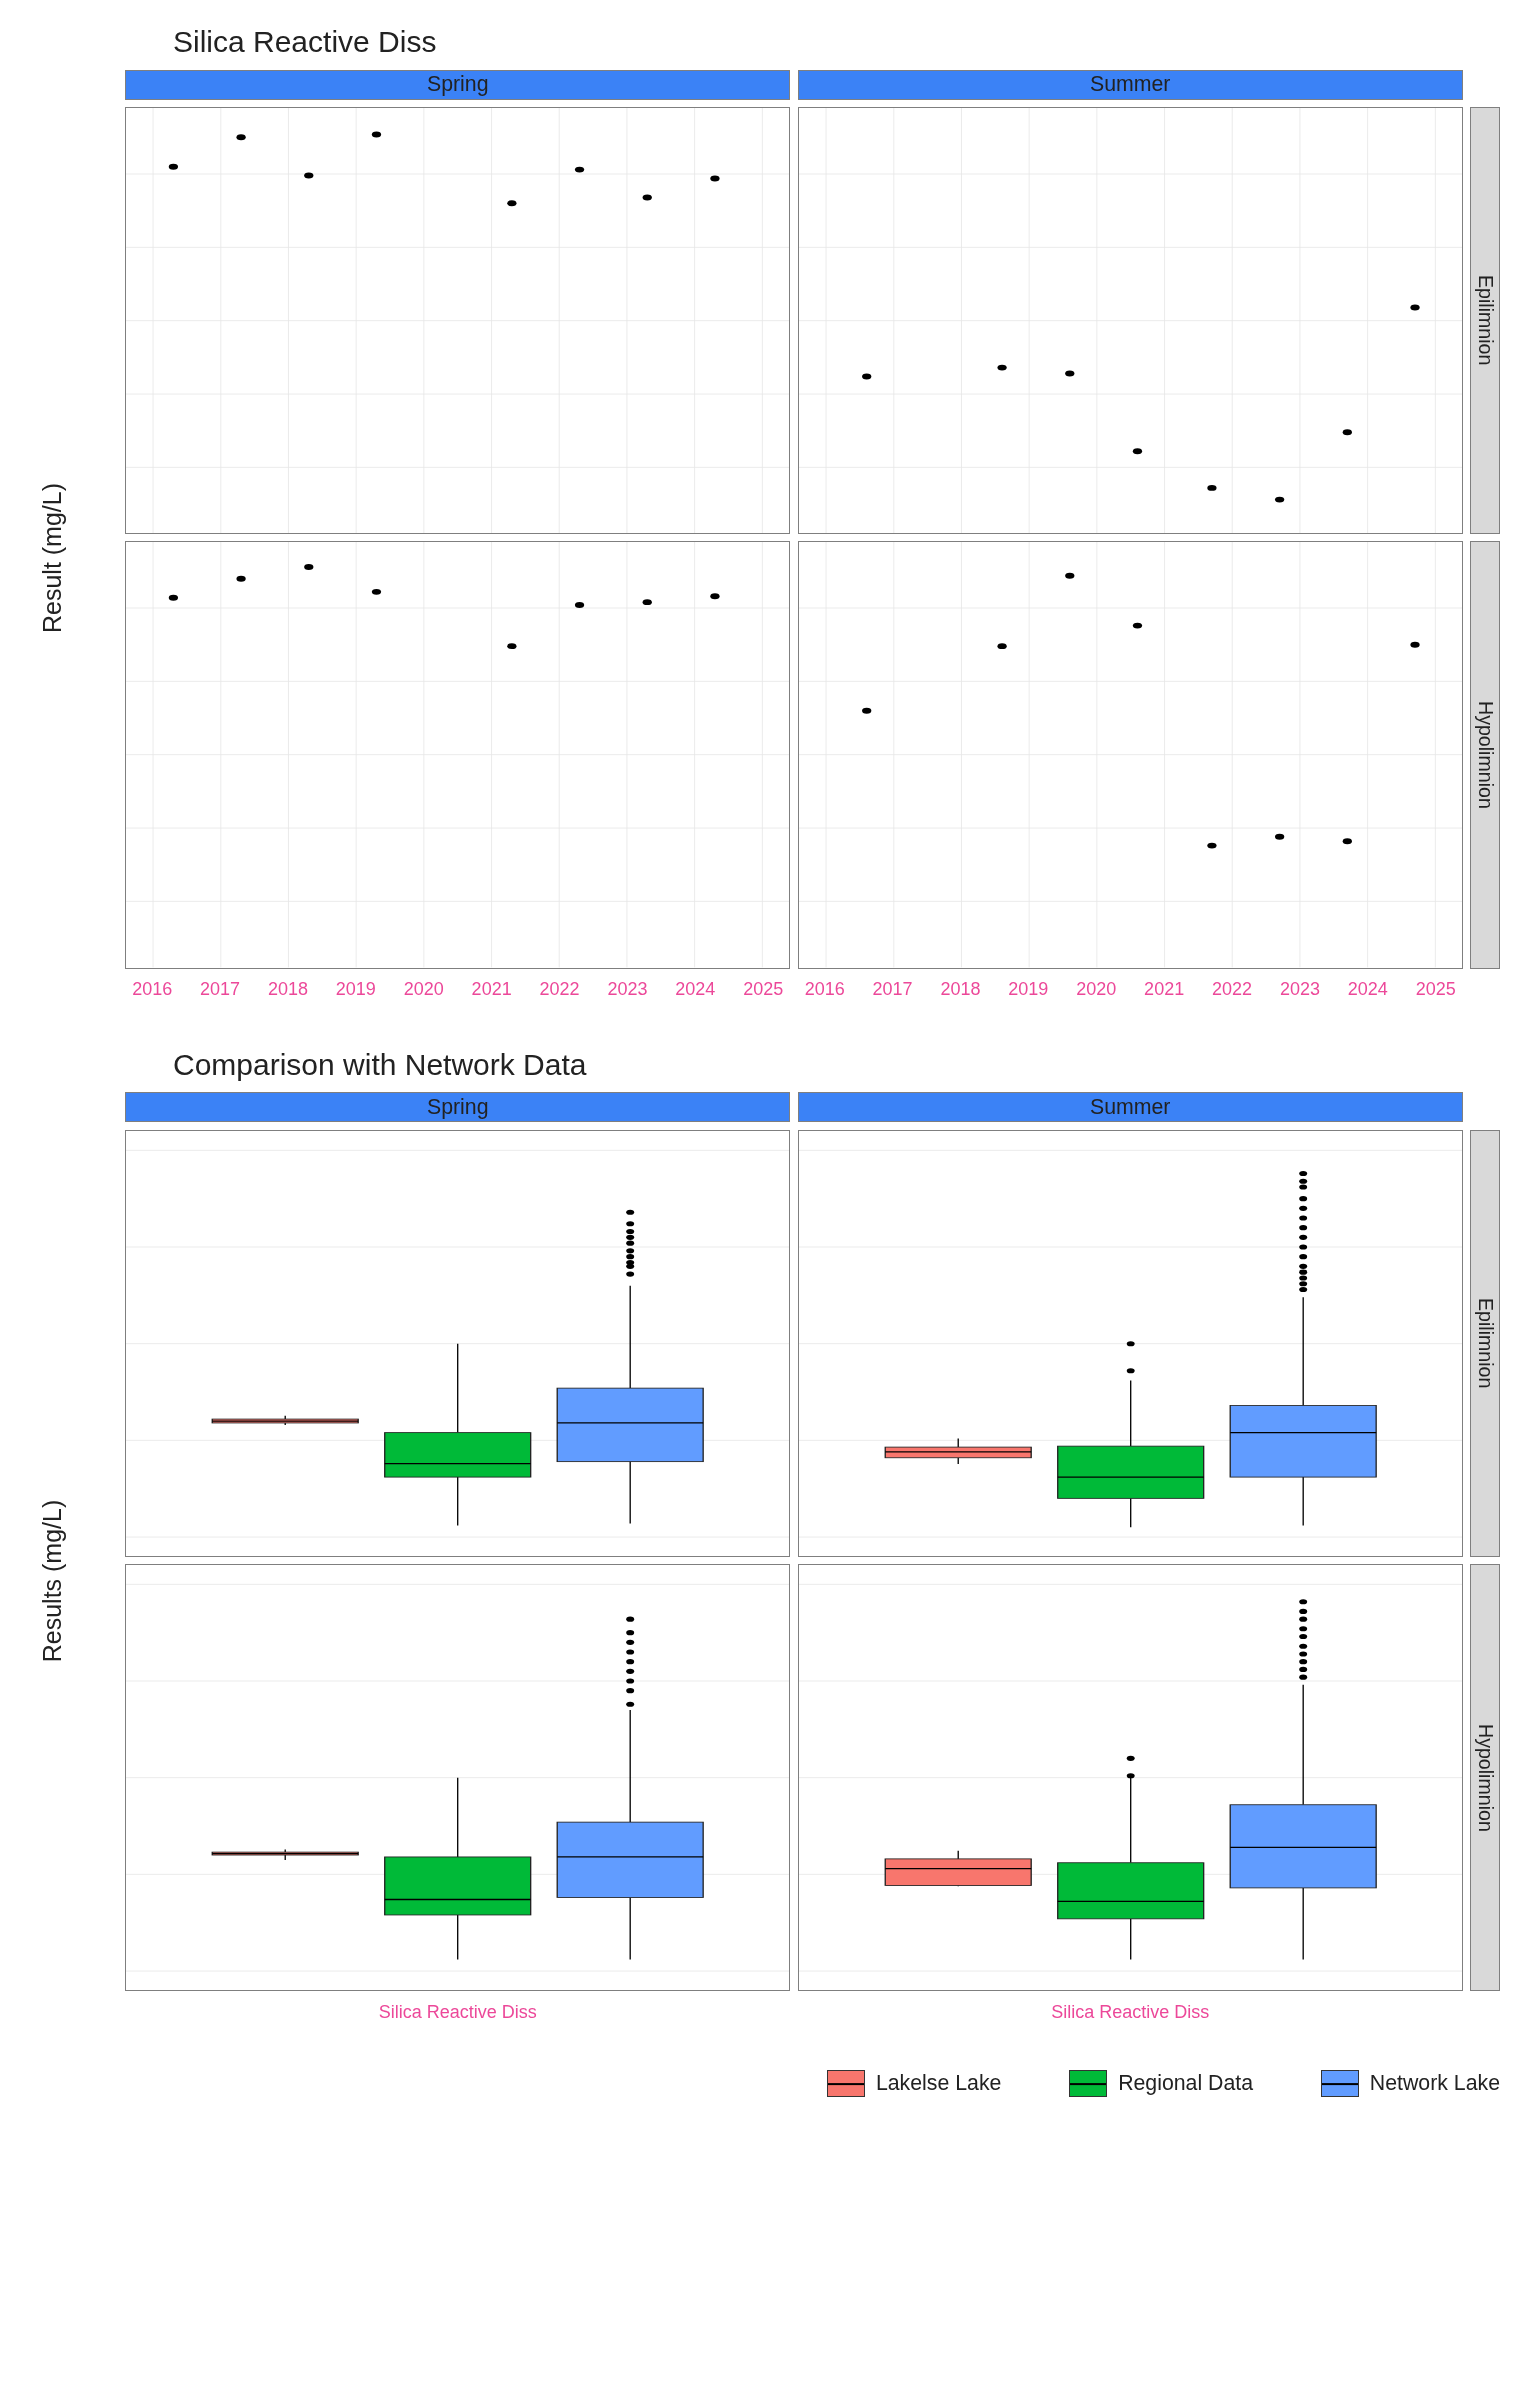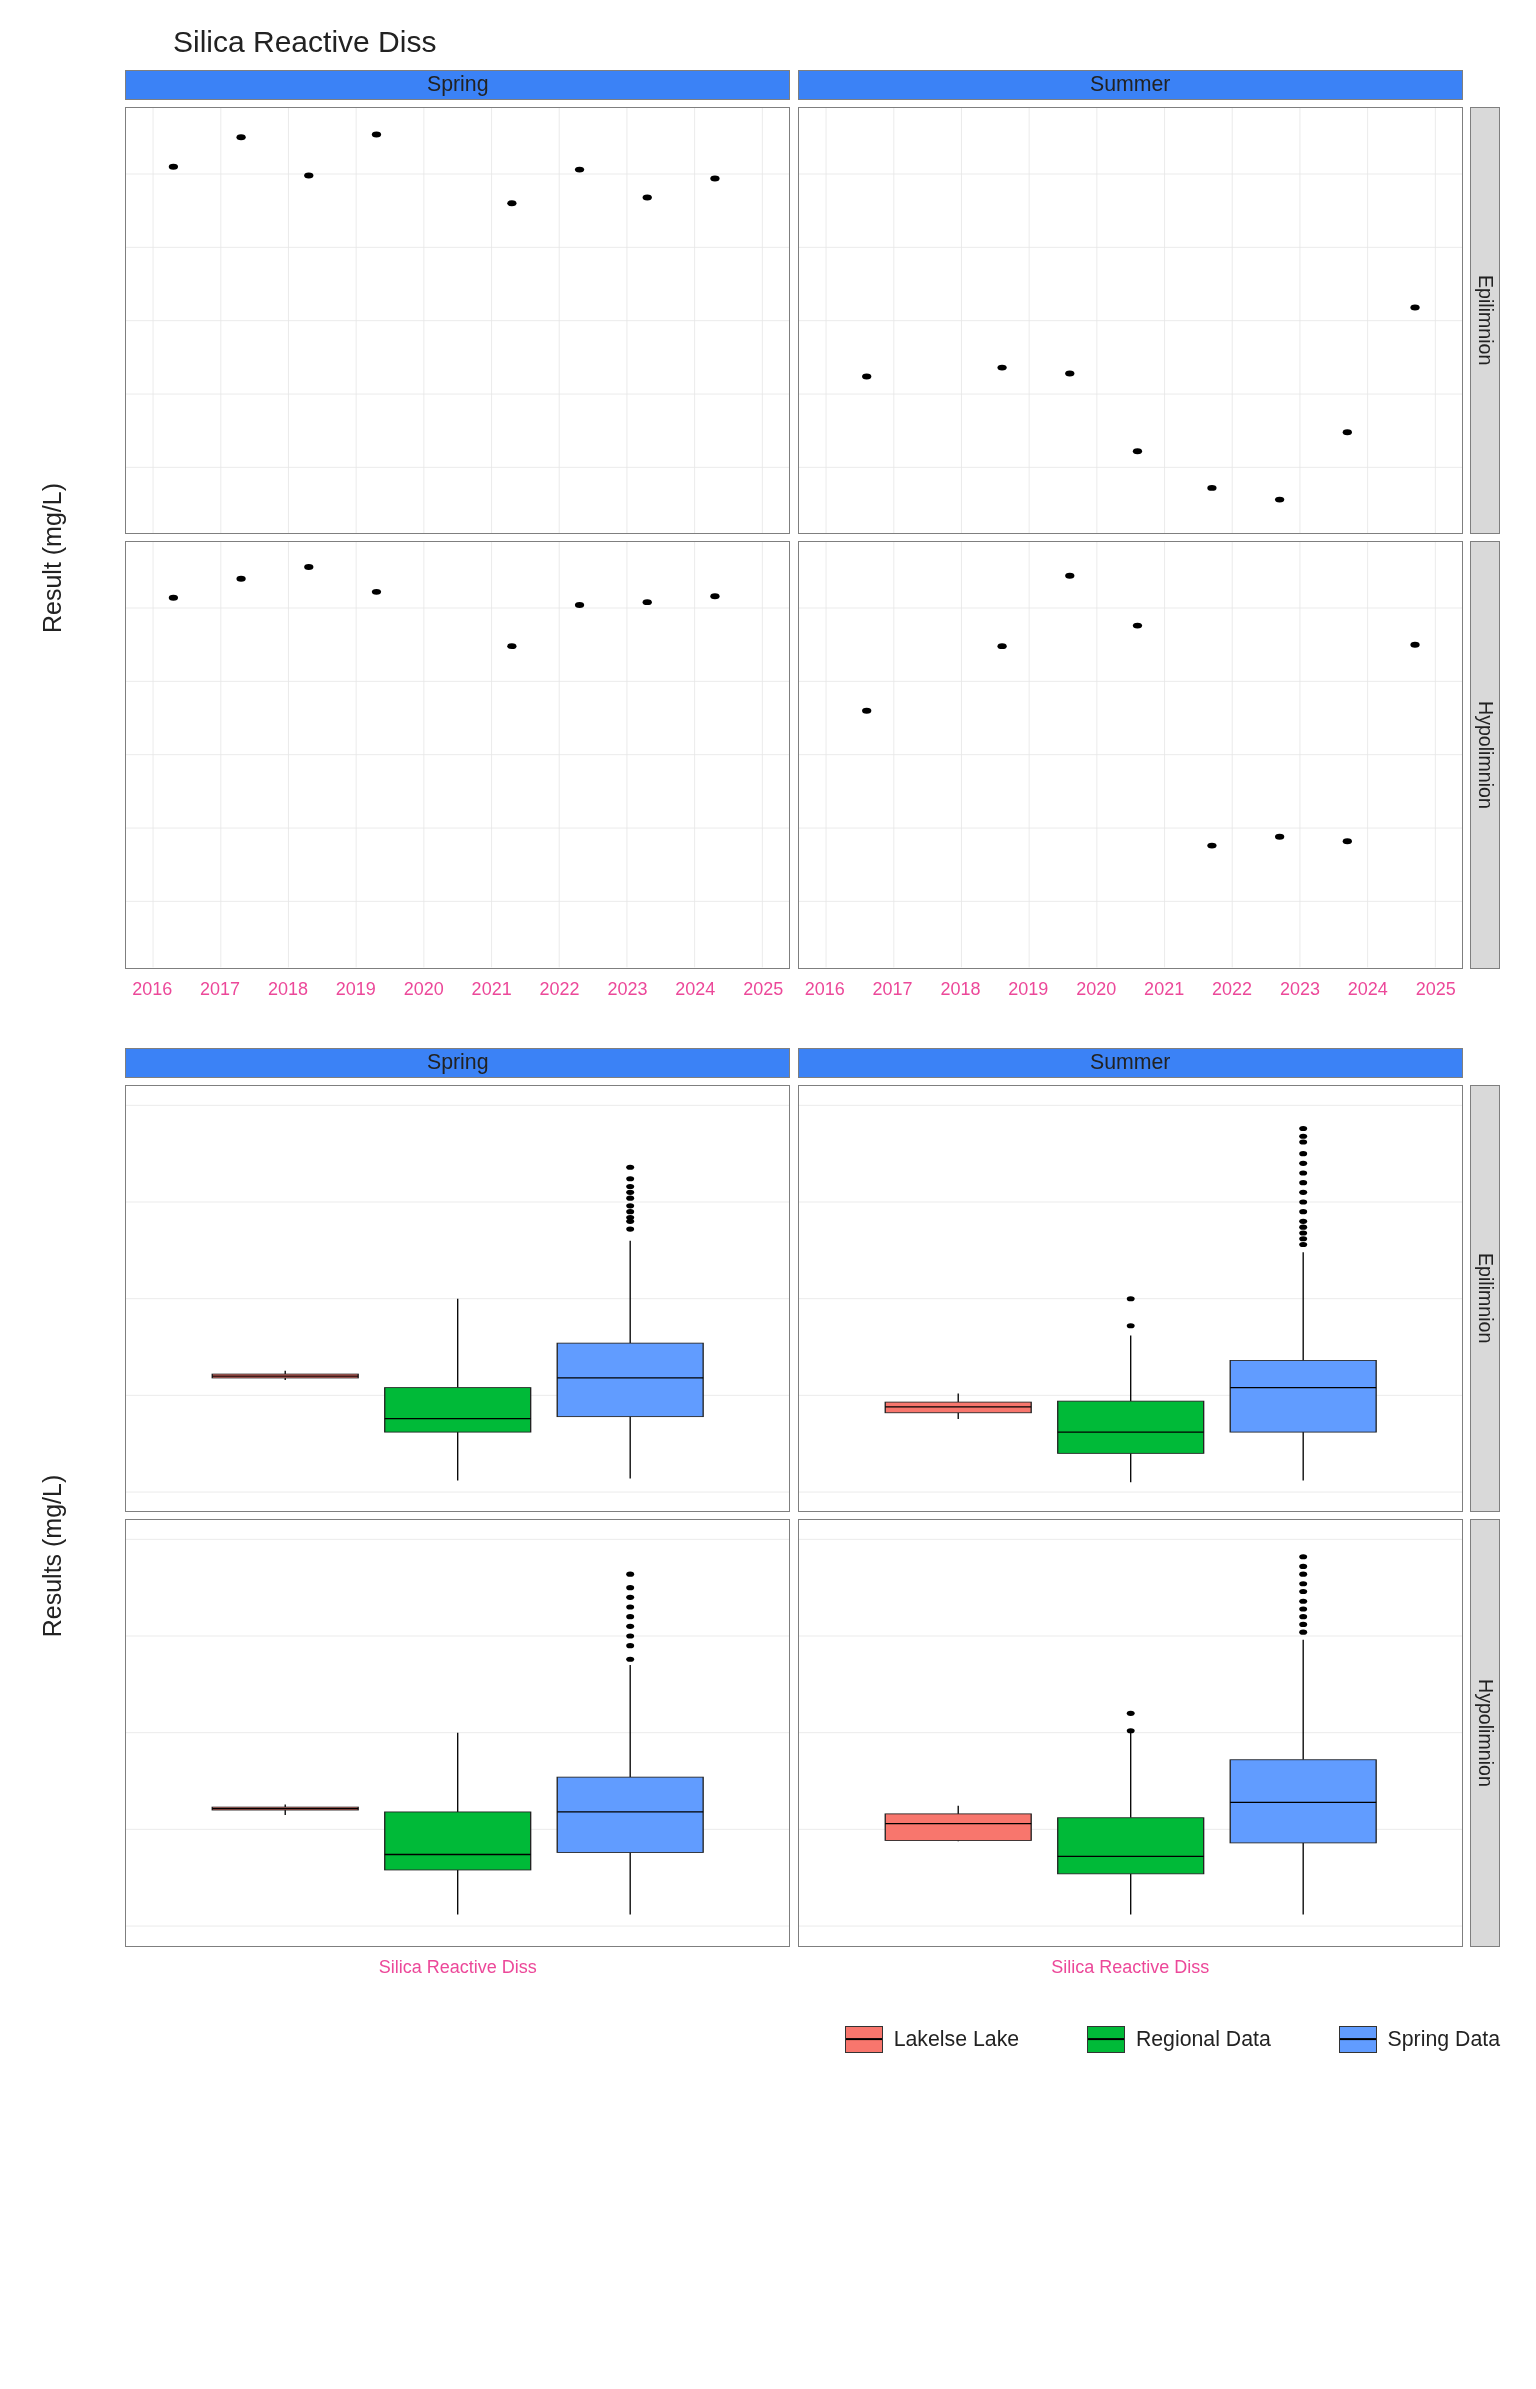--- a/index.html
+++ b/index.html
@@ -174,20 +174,21 @@
             <div class="tick" style="left: 75.5102%; top: 3.6px;">2023</div>
             <div class="tick" style="left: 85.7143%; top: 3.6px;">2024</div>
             <div class="tick" style="left: 95.9184%; top: 3.6px;">2025</div>
           </div>
           <div></div>
         </div>
       </div>
   </div>
 
   <div class="chart-block box" style="position:relative;padding-left:89px;">
+    <div class="chart-title">Comparison with Network Data</div>
     <div class="ylab" style="left:16px;top:54%;">Results (mg/L)</div>
     <div class="facet-grid" id="box-grid" style="height:942px;">
         <div class="strip-top" style="grid-area: 1 / 1 / 2 / 2;">Spring</div>
         <div class="strip-top" style="grid-area: 1 / 2 / 2 / 3;">Summer</div>
         <div class="panel cell-wrap" style="grid-area: 2 / 1 / 3 / 2;">
           <svg viewBox="0 0 1000 1000" preserveAspectRatio="none">
             <line x1="0" x2="1000" y1="954.5454545454545" y2="954.5454545454545" class="gridline"></line>
             <line x1="0" x2="1000" y1="727.2727272727273" y2="727.2727272727273" class="gridline"></line>
             <line x1="0" x2="1000" y1="500" y2="500" class="gridline"></line>
             <line x1="0" x2="1000" y1="272.72727272727275" y2="272.72727272727275" class="gridline"></line>
@@ -335,17 +336,17 @@
       <div class="lg-item">
         <div class="lg-swatch" style="background: rgb(248, 118, 109);"></div>
         <span>Lakelse Lake</span>
       </div>
       <div class="lg-item">
         <div class="lg-swatch" style="background: rgb(0, 186, 56);"></div>
         <span>Regional Data</span>
       </div>
       <div class="lg-item">
         <div class="lg-swatch" style="background: rgb(97, 156, 255);"></div>
-        <span>Spring Data</span>
+        <span>Network Lake</span>
       </div>
     </div>
 </div>
 
 
 </body></html>

